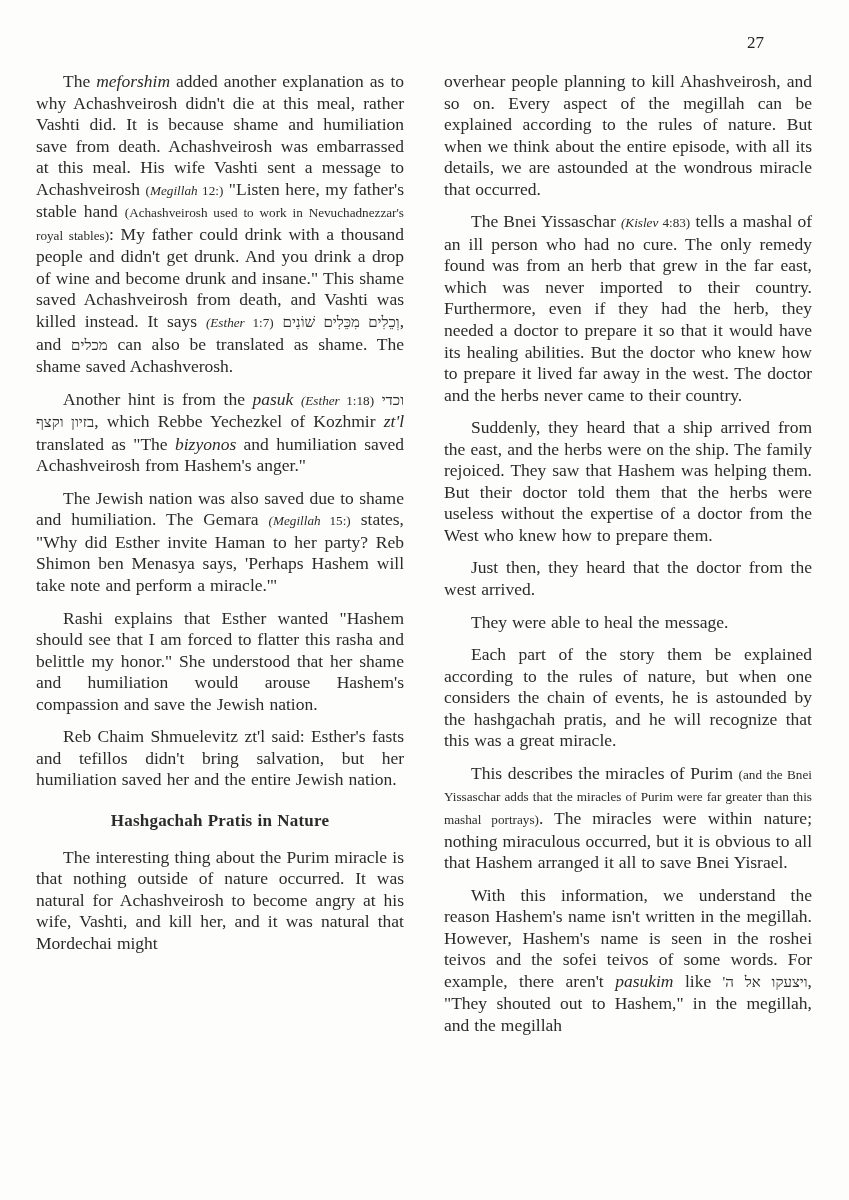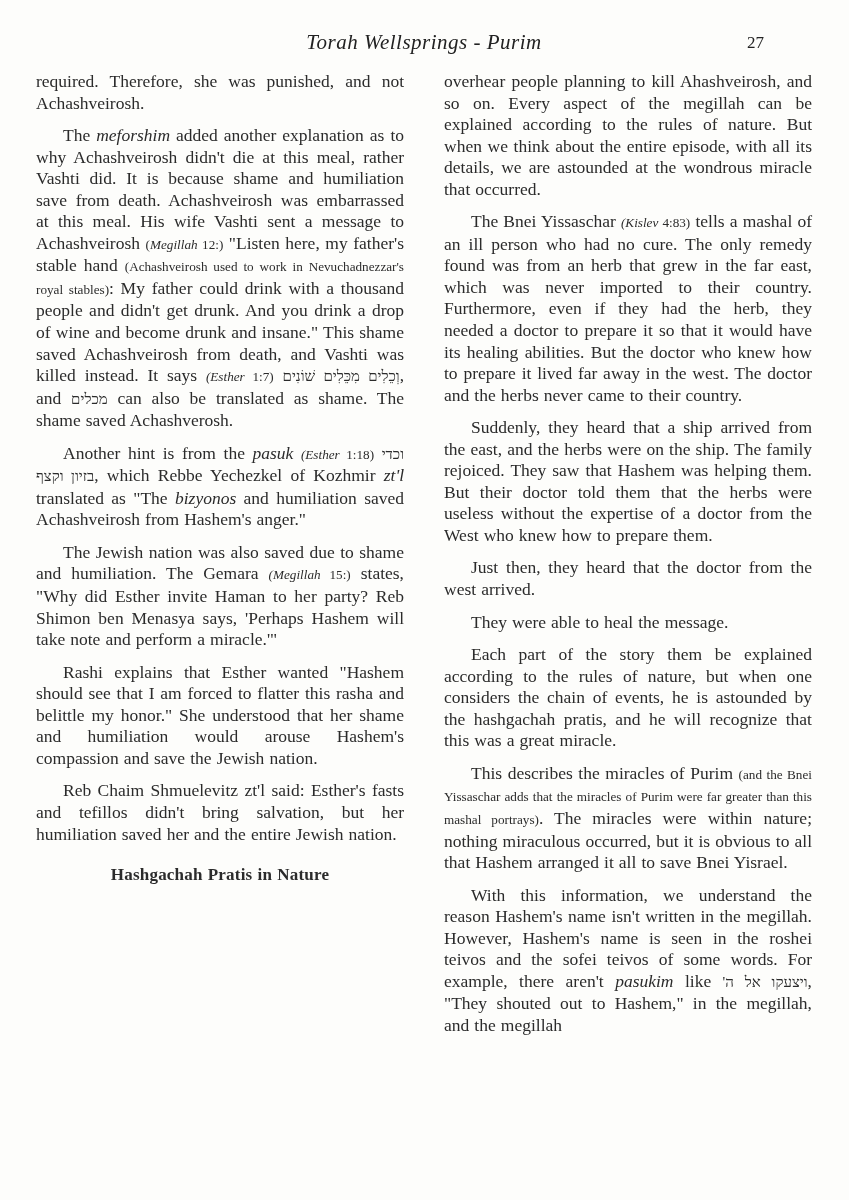--- a/index.html
+++ b/index.html
@@ -37,32 +37,31 @@
   }
   .run-italic { font-style:italic; }
   .run-cite { font-size:13.2px; }
   .run-hebrew { font-size:15px; unicode-bidi:isolate; }
 </style>
 </head>
 <body>
 
 <div class="page">
   <div class="running-header">
-    <div class="header-title">Torah Wellsprings - Purim</div>
     <div class="page-number">27</div>
   </div>
   <div class="columns">
     <div class="column">
-        <p class="para no-indent"><span>required. Therefore, she was punished, and not Achashveirosh.</span></p>
         <p class="para"><span>The </span><span class="run-italic">meforshim</span><span> added another explanation as to why Achashveirosh didn't die at this meal, rather Vashti did. It is because shame and humiliation save from death. Achashveirosh was embarrassed at this meal. His wife Vashti sent a message to Achashveirosh </span><span class="run-cite">(</span><span class="run-cite run-italic">Megillah</span><span class="run-cite"> 12:)</span><span> "Listen here, my father's stable hand </span><span class="run-cite">(Achashveirosh used to work in Nevuchadnezzar's royal stables)</span><span>: My father could drink with a thousand people and didn't get drunk. And you drink a drop of wine and become drunk and insane." This shame saved Achashveirosh from death, and Vashti was killed instead. It says </span><span class="run-cite run-italic">(Esther</span><span class="run-cite"> 1:7)</span><span> </span><span class="run-hebrew" dir="rtl">וְכֵלִים מִכֵּלִים שׁוֹנִים</span><span>, and </span><span class="run-hebrew" dir="rtl">מכלים</span><span> can also be translated as shame. The shame saved Achashverosh.</span></p>
         <p class="para"><span>Another hint is from the </span><span class="run-italic">pasuk</span><span> </span><span class="run-cite run-italic">(Esther</span><span class="run-cite"> 1:18)</span><span> </span><span class="run-hebrew" dir="rtl">וכדי בזיון וקצף</span><span>, which Rebbe Yechezkel of Kozhmir </span><span class="run-italic">zt'l</span><span> translated as "The </span><span class="run-italic">bizyonos</span><span> and humiliation saved Achashveirosh from Hashem's anger."</span></p>
         <p class="para"><span>The Jewish nation was also saved due to shame and humiliation. The Gemara </span><span class="run-cite run-italic">(Megillah</span><span class="run-cite"> 15:)</span><span> states, "Why did Esther invite Haman to her party? Reb Shimon ben Menasya says, 'Perhaps Hashem will take note and perform a miracle.'"</span></p>
         <p class="para"><span>Rashi explains that Esther wanted "Hashem should see that I am forced to flatter this rasha and belittle my honor." She understood that her shame and humiliation would arouse Hashem's compassion and save the Jewish nation.</span></p>
         <p class="para"><span>Reb Chaim Shmuelevitz zt'l said: Esther's fasts and tefillos didn't bring salvation, but her humiliation saved her and the entire Jewish nation.</span></p>
         <h2 class="section-heading"><span>Hashgachah Pratis in Nature</span></h2>
+        <p class="para"><span>The interesting thing about the Purim miracle is that nothing outside of nature occurred. It was natural for Achashveirosh to become angry at his wife, Vashti, and kill her, and it was natural that Mordechai might</span></p>
       </div>
     <div class="column">
         <p class="para no-indent"><span>overhear people planning to kill Ahashveirosh, and so on. Every aspect of the megillah can be explained according to the rules of nature. But when we think about the entire episode, with all its details, we are astounded at the wondrous miracle that occurred.</span></p>
         <p class="para"><span>The Bnei Yissaschar </span><span class="run-cite run-italic">(Kislev</span><span class="run-cite"> 4:83)</span><span> tells a mashal of an ill person who had no cure. The only remedy found was from an herb that grew in the far east, which was never imported to their country. Furthermore, even if they had the herb, they needed a doctor to prepare it so that it would have its healing abilities. But the doctor who knew how to prepare it lived far away in the west. The doctor and the herbs never came to their country.</span></p>
         <p class="para"><span>Suddenly, they heard that a ship arrived from the east, and the herbs were on the ship. The family rejoiced. They saw that Hashem was helping them. But their doctor told them that the herbs were useless without the expertise of a doctor from the West who knew how to prepare them.</span></p>
         <p class="para"><span>Just then, they heard that the doctor from the west arrived.</span></p>
         <p class="para"><span>They were able to heal the message.</span></p>
         <p class="para"><span>Each part of the story them be explained according to the rules of nature, but when one considers the chain of events, he is astounded by the hashgachah pratis, and he will recognize that this was a great miracle.</span></p>
         <p class="para"><span>This describes the miracles of Purim </span><span class="run-cite">(and the Bnei Yissaschar adds that the miracles of Purim were far greater than this mashal portrays)</span><span>. The miracles were within nature; nothing miraculous occurred, but it is obvious to all that Hashem arranged it all to save Bnei Yisrael.</span></p>
         <p class="para"><span>With this information, we understand the reason Hashem's name isn't written in the megillah. However, Hashem's name is seen in the roshei teivos and the sofei teivos of some words. For example, there aren't </span><span class="run-italic">pasukim</span><span> like </span><span class="run-hebrew" dir="rtl">ויצעקו אל ה'</span><span>, "They shouted out to Hashem," in the megillah, and the megillah</span></p>

